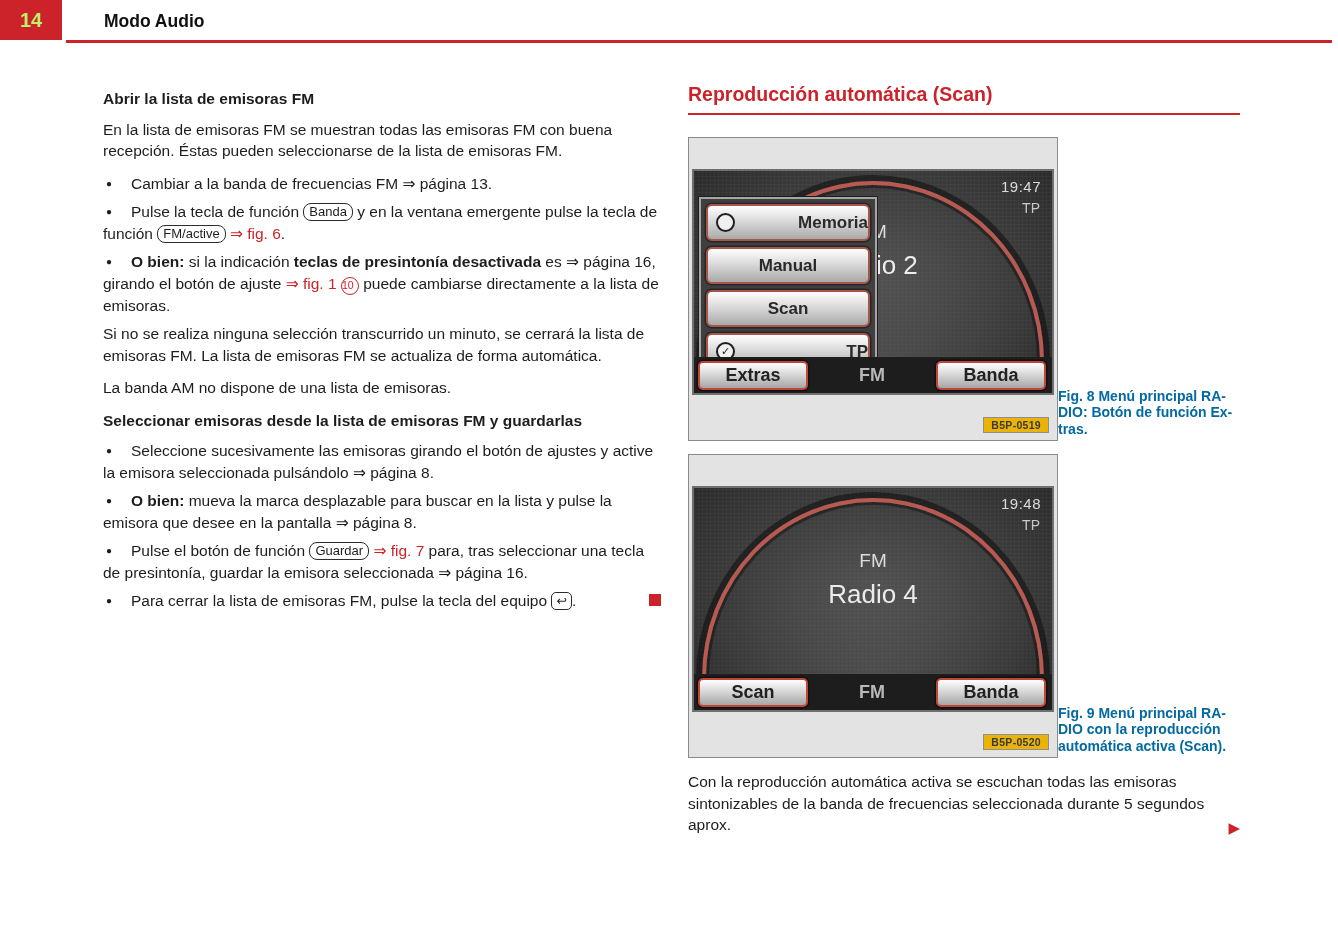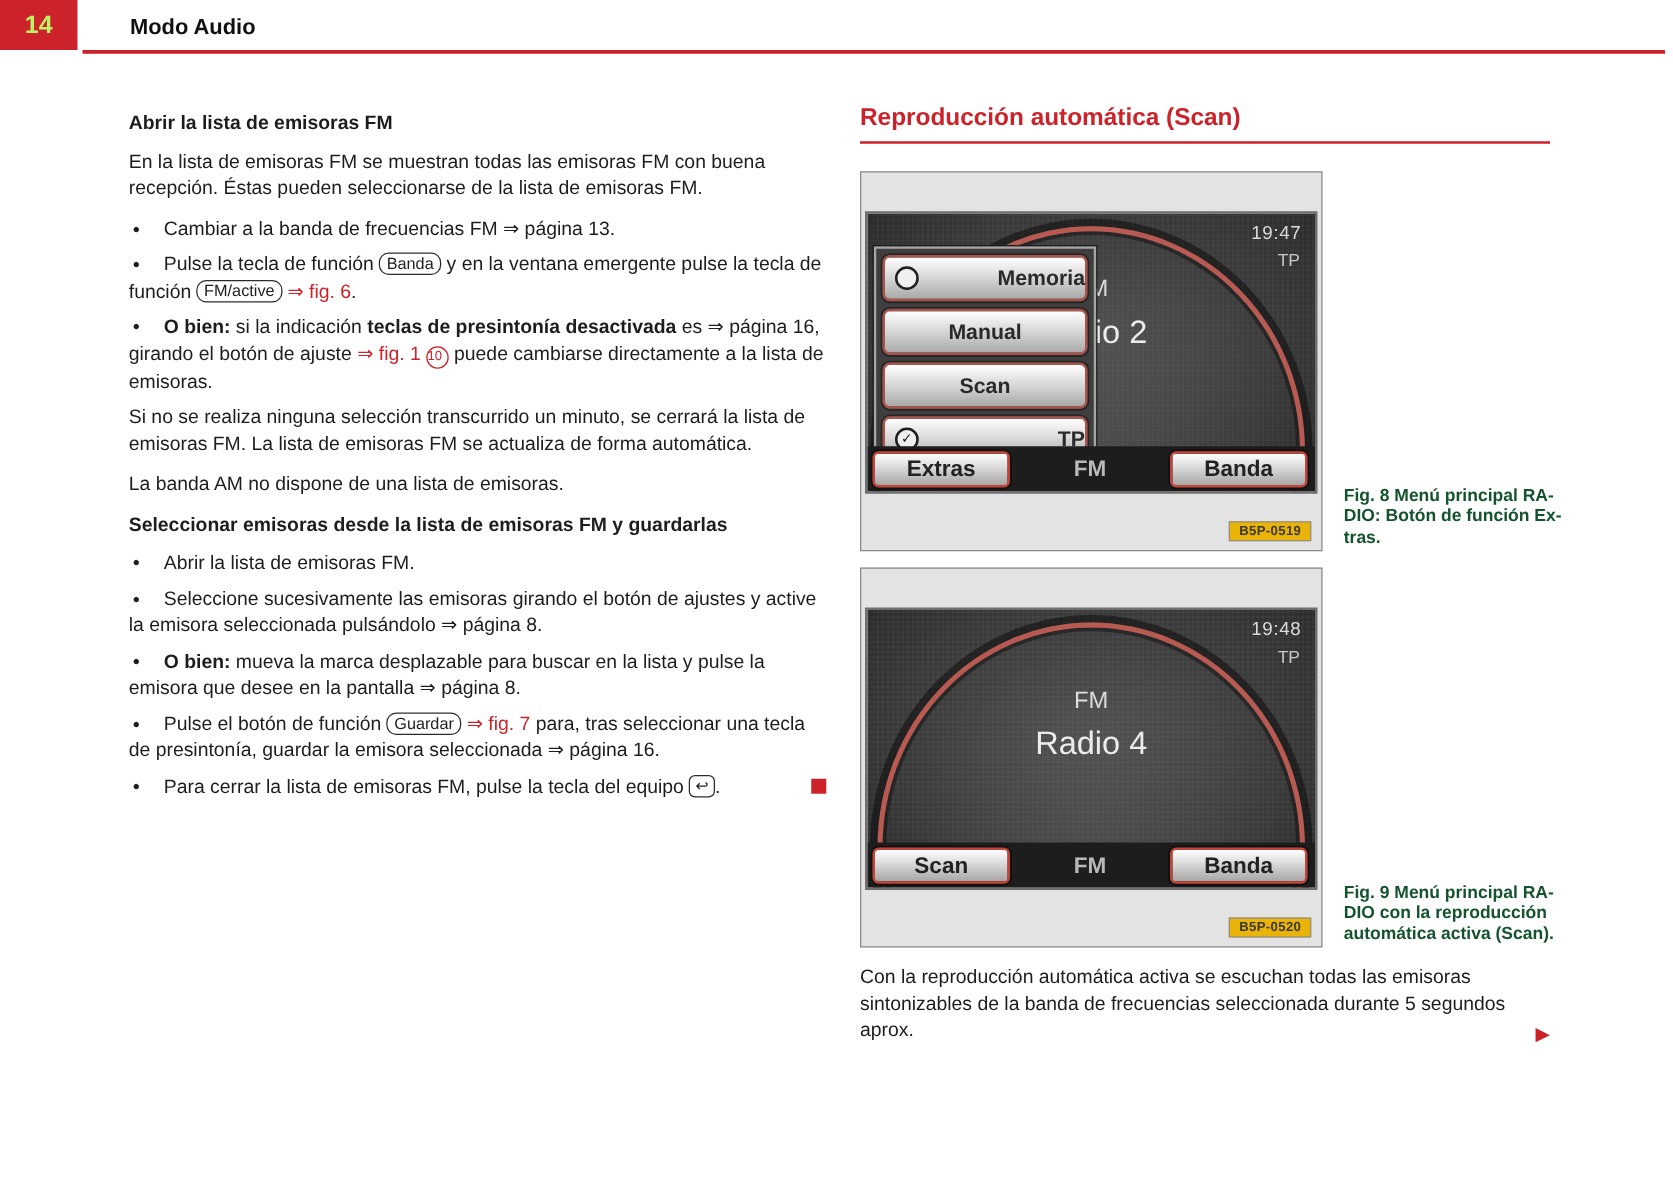--- a/index.html
+++ b/index.html
@@ -31,22 +31,22 @@
         width:18px;height:18px;line-height:15px;text-align:left;font-size:10.5px;font-weight:normal;vertical-align:0px;}
   .sqmark{position:absolute;right:0;top:4px;width:12px;height:12px;background:#cc2229;}
   .trimark{position:absolute;right:0;bottom:1px;color:#cc2229;font-size:15px;line-height:15px;}
 
   
   .sec-title{color:#cc2229;font-size:19.5px;font-weight:bold;line-height:21px;
              padding-bottom:8px;border-bottom:2.5px solid #cc2229;margin-bottom:22px;}
   .fig-row{display:flex;margin-bottom:13px;}
   .figure{flex:none;position:relative;width:370px;height:304px;background:#e3e3e3;
           border:1px solid #8a8a8a;box-sizing:border-box;}
-  .fig-caption{width:190px;margin-left:17px;align-self:flex-end;padding-bottom:4px;
-               color:#14532d;font-weight:bold;font-size:14px;line-height:16.5px;}
+  .fig-caption{width:190px;margin-left:0;align-self:flex-end;padding-bottom:4px;
+               color:#0369a1;font-weight:bold;font-size:14px;line-height:16.5px;}
   .fig-caption div{white-space:nowrap;}
 
   
   .screen{position:absolute;left:3px;right:3px;top:31px;height:226px;overflow:hidden;
           border:2px solid #6f6f6f;box-sizing:border-box;
           background:
             repeating-linear-gradient(0deg, rgba(255,255,255,0.03) 0 1px, transparent 1px 4px),
             repeating-linear-gradient(90deg, rgba(255,255,255,0.03) 0 1px, transparent 1px 4px),
             radial-gradient(ellipse at 50% 45%, #4e4e4e 0%, #373737 65%, #272727 100%);}
   .ellipse{position:absolute;left:50%;top:10px;transform:translateX(-50%);width:334px;height:352px;
@@ -98,21 +98,20 @@
 
   <div class="leftcol">
       <div class="blk blk-h"><span>Abrir la lista de emisoras FM</span></div>
       <div class="blk blk-p"><span>En la lista de emisoras FM se muestran todas las emisoras FM con buena recepción. Éstas pueden seleccionarse de la lista de emisoras FM.</span></div>
       <div class="blk blk-b"><span class="dot">●</span><span>Cambiar a la banda de frecuencias FM ⇒ página 13.</span></div>
       <div class="blk blk-b"><span class="dot">●</span><span>Pulse la tecla de función </span><span class="key">Banda</span><span> y en la ventana emergente pulse la tecla de función </span><span class="key">FM/active</span><span> </span><span class="rseg">⇒ fig. 6</span><span>.</span></div>
       <div class="blk blk-b"><span class="dot">●</span><span class="bseg">O bien:</span><span> si la indicación </span><span class="bseg">teclas de presintonía desactivada</span><span> es ⇒ página 16, girando el botón de ajuste </span><span class="rseg">⇒ fig. 1 </span><span class="circ">10</span><span> puede cambiarse directamente a la lista de emisoras.</span></div>
       <div class="blk blk-p"><span>Si no se realiza ninguna selección transcurrido un minuto, se cerrará la lista de emisoras FM. La lista de emisoras FM se actualiza de forma automática.</span></div>
       <div class="blk blk-p"><span>La banda AM no dispone de una lista de emisoras.</span></div>
       <div class="blk blk-h"><span>Seleccionar emisoras desde la lista de emisoras FM y guardarlas</span></div>
-      <div class="blk blk-b"><span class="dot">●</span><span>Abrir la lista de emisoras FM.</span></div>
       <div class="blk blk-b"><span class="dot">●</span><span>Seleccione sucesivamente las emisoras girando el botón de ajustes y active la emisora seleccionada pulsándolo ⇒ página 8.</span></div>
       <div class="blk blk-b"><span class="dot">●</span><span class="bseg">O bien:</span><span> mueva la marca desplazable para buscar en la lista y pulse la emisora que desee en la pantalla ⇒ página 8.</span></div>
       <div class="blk blk-b"><span class="dot">●</span><span>Pulse el botón de función </span><span class="key">Guardar</span><span> </span><span class="rseg">⇒ fig. 7</span><span> para, tras seleccionar una tecla de presintonía, guardar la emisora seleccionada ⇒ página 16.</span></div>
       <div class="blk blk-b"><span class="dot">●</span><span>Para cerrar la lista de emisoras FM, pulse la tecla del equipo </span><span class="key kicon">↩</span><span>.</span><span class="sqmark"></span></div>
     </div>
 
   <div class="rightcol">
     <div class="sec-title">Reproducción automática (Scan)</div>
 
     <div class="fig-row">

